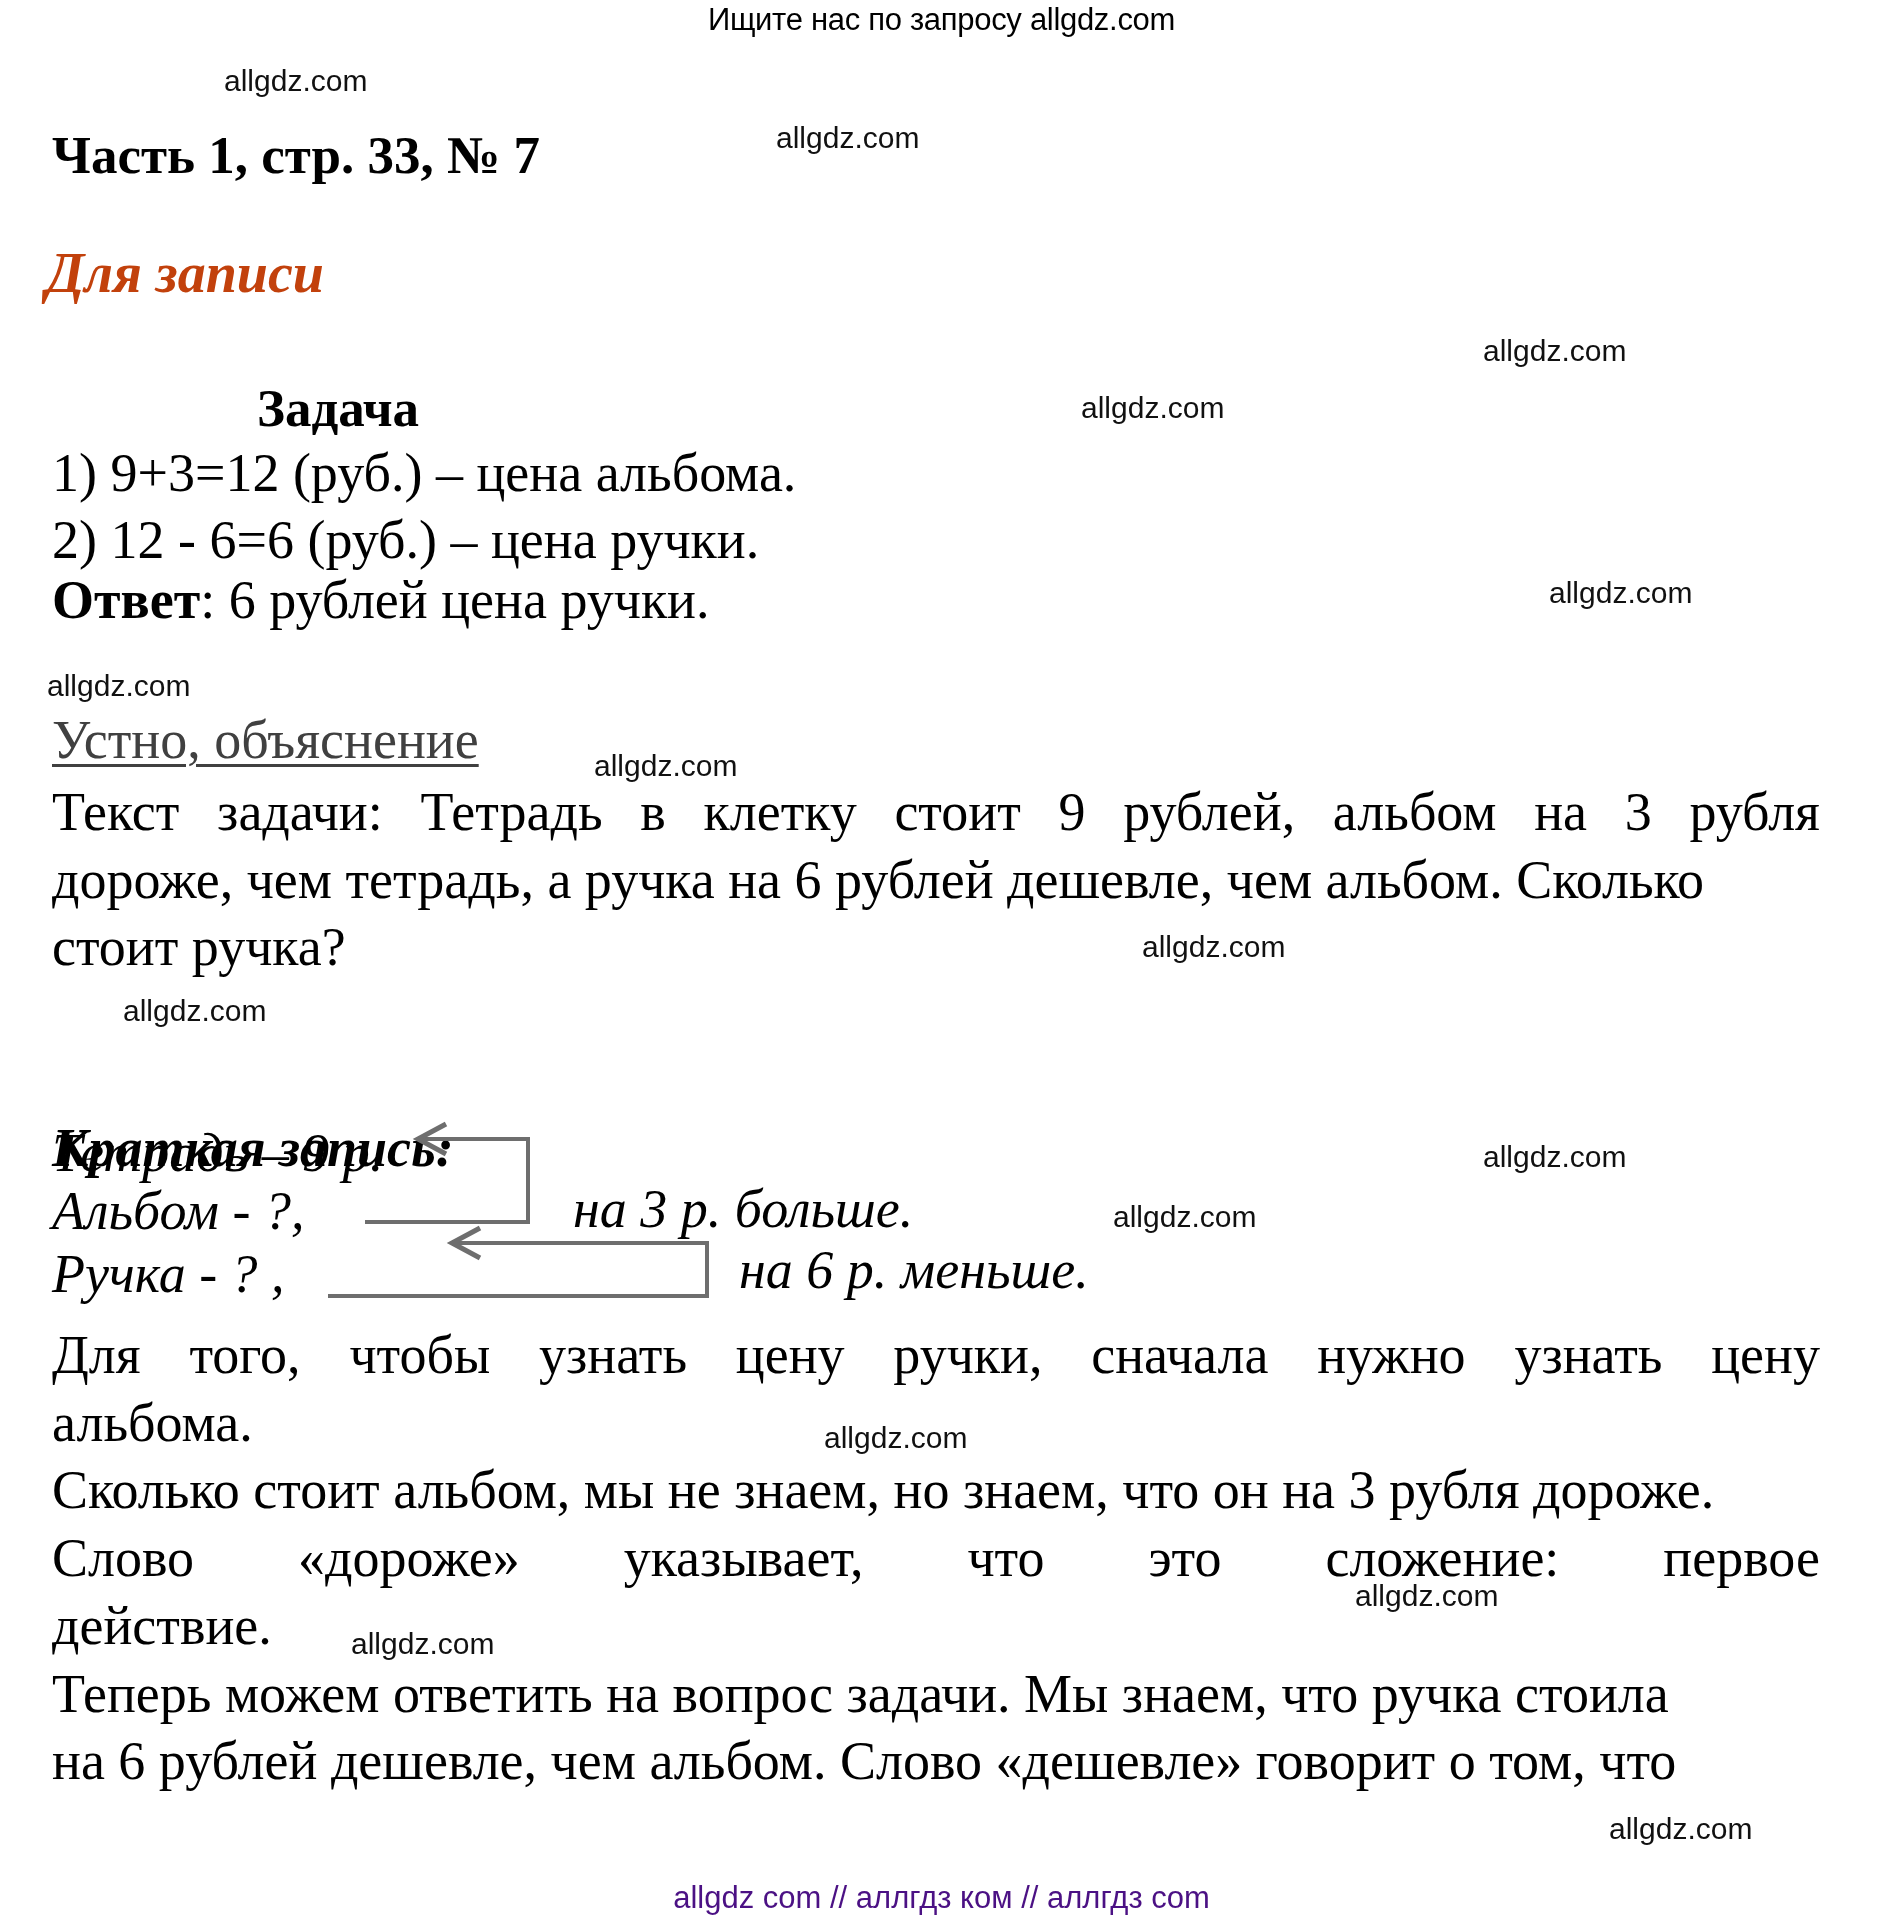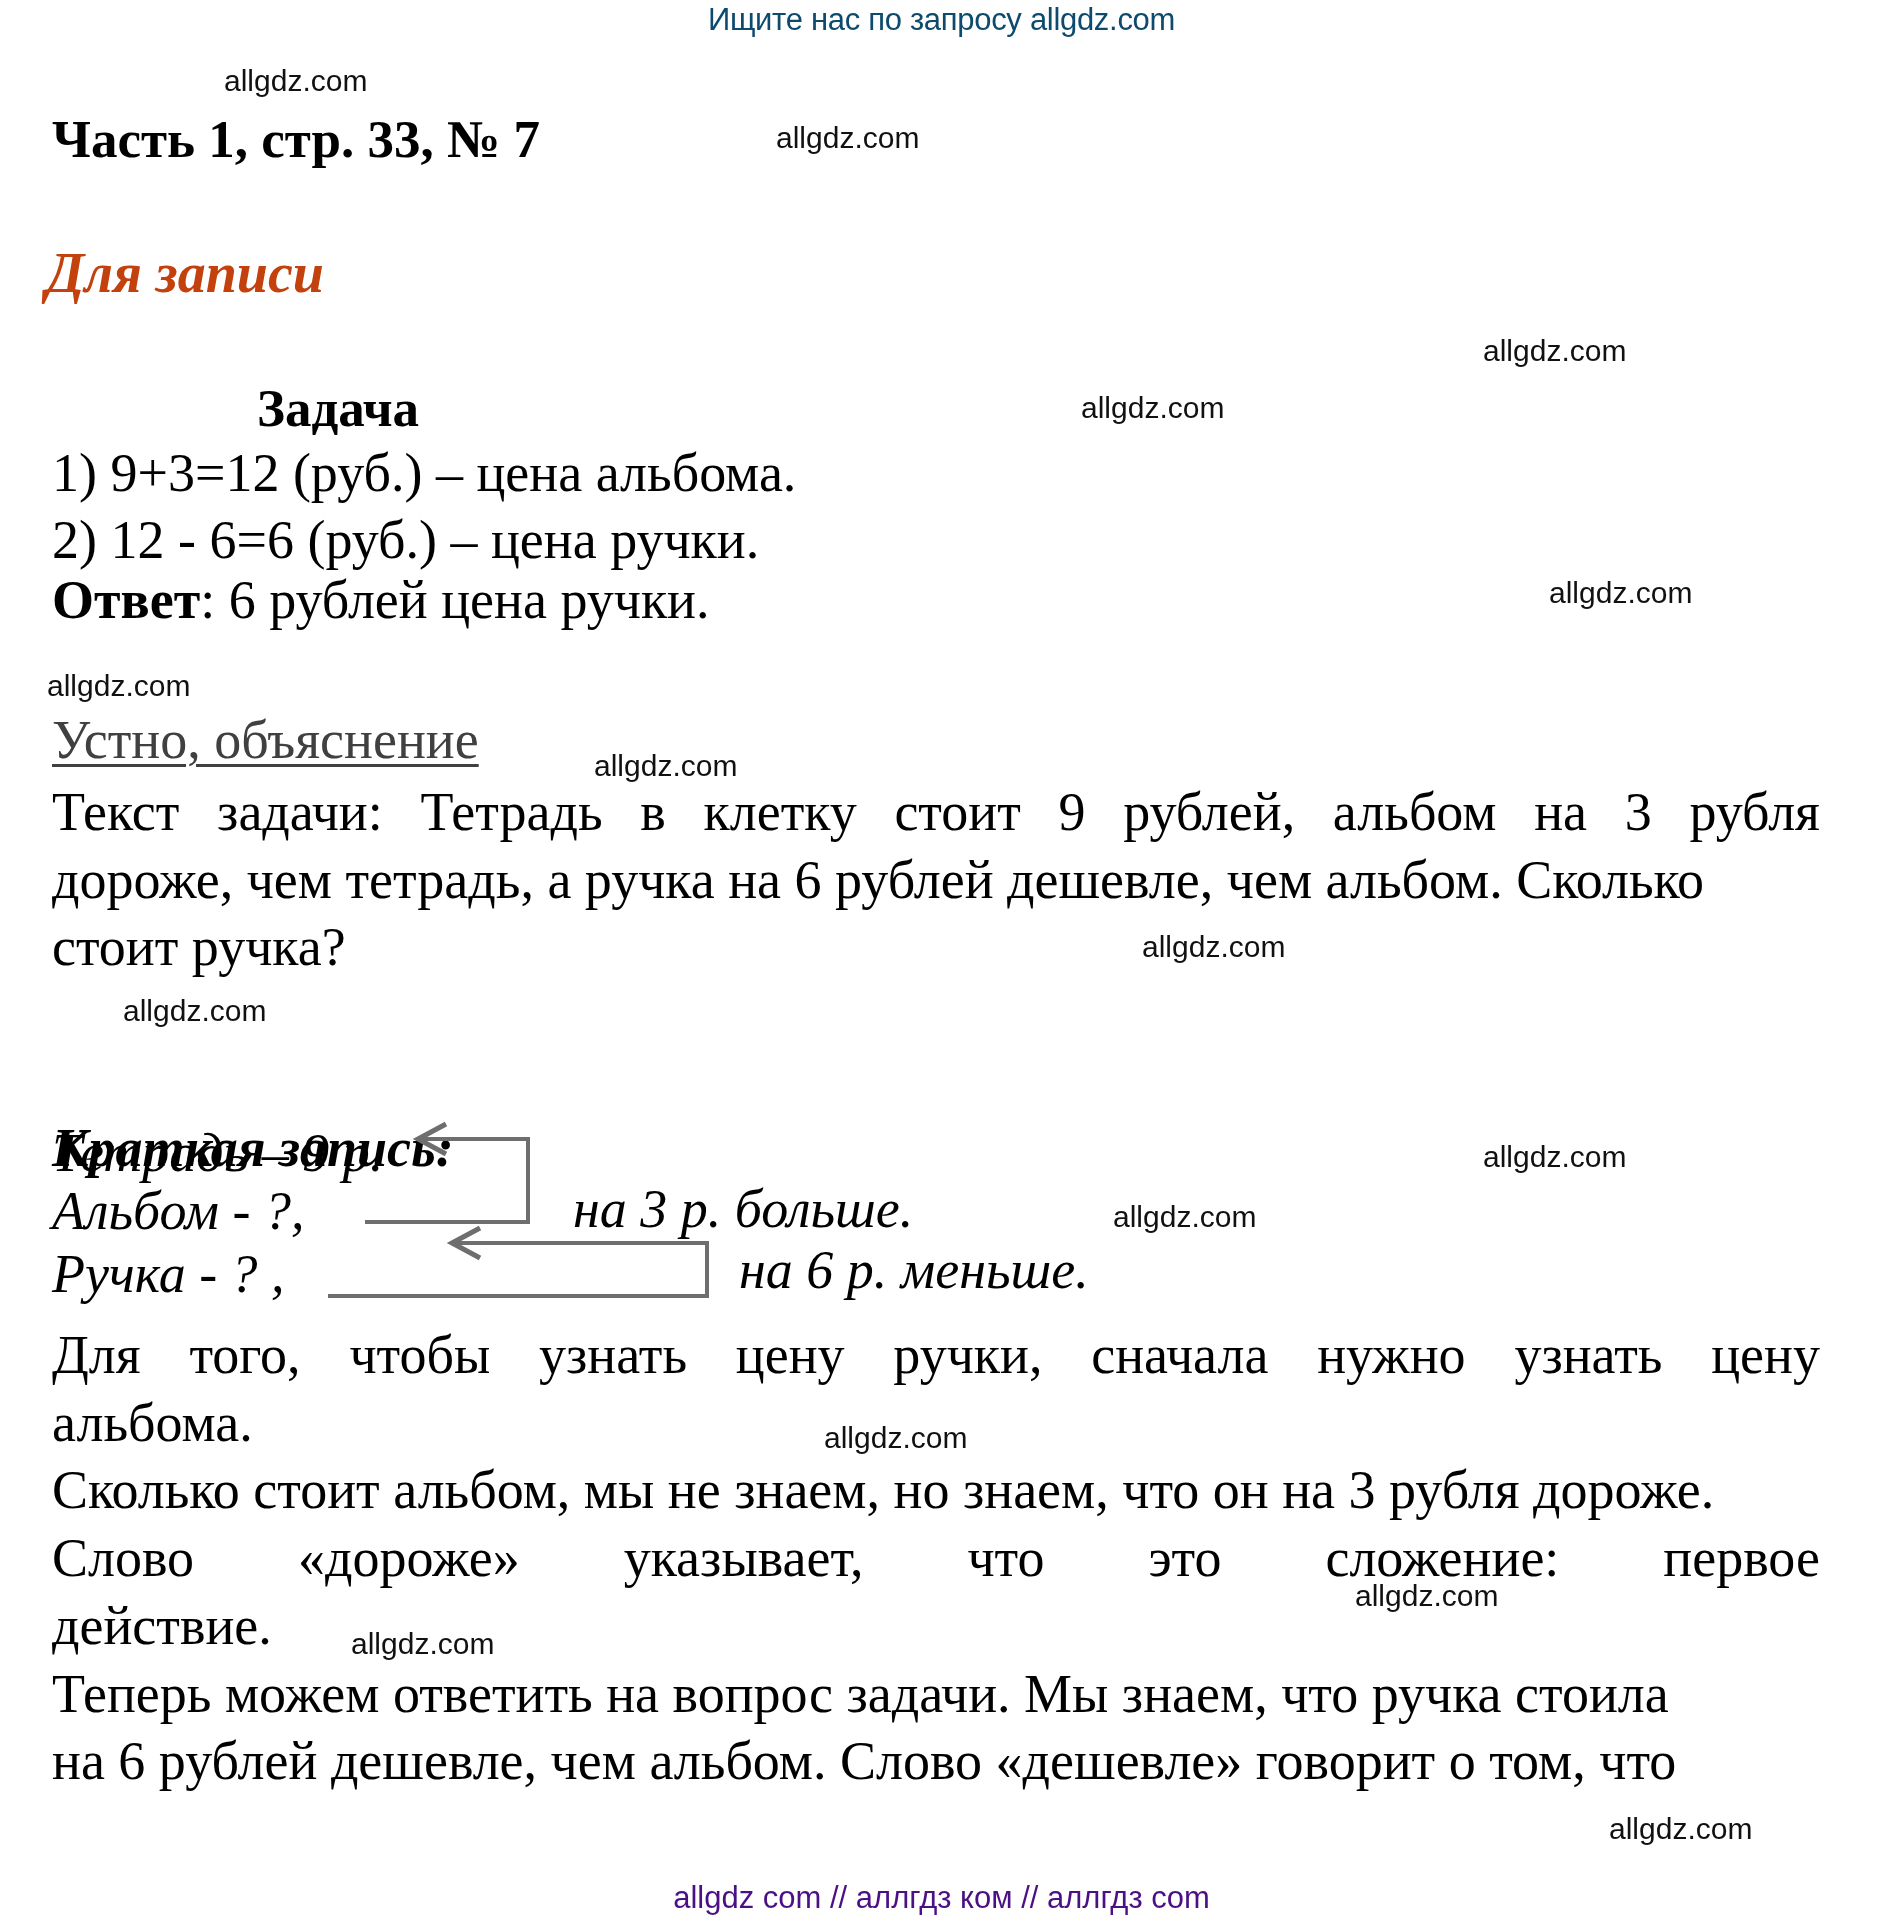--- a/index.html
+++ b/index.html
@@ -14,39 +14,39 @@
     letter-spacing: -0.3px;
   }
   .footer {
     position: absolute; top: 1880px; left: 0; width: 1883px; text-align: center;
     font-family: "Liberation Sans", sans-serif; font-size: 31px; line-height: 36px;
   }
   .wm {
     position: absolute; white-space: nowrap;
     font-family: "Liberation Sans", sans-serif; font-size: 30px; line-height: 36px; color: #111;
   }
-  .title { font-weight: bold; font-size: 53px; line-height: 60px; }
+  .title { font-weight: bold; font-size: 53px; line-height: 60px; margin-top: 16px; }
   .section-italic { font-weight: bold; font-style: italic; font-size: 56px; line-height: 64px; color: #c2410c; }
   .task-heading { font-weight: bold; font-size: 53px; line-height: 60px; }
   .line { font-size: 54px; line-height: 60px; }
   .oral-heading { font-size: 54px; line-height: 60px; color: #404040; text-decoration: underline; text-decoration-thickness: 3px; text-underline-offset: 6px; }
   .para {
     position: absolute; left: 52px; width: 1768px;
     font-size: 54px; line-height: 67.7px; text-align: justify; text-align-last: auto;
   }
   .para-line { display: block; white-space: nowrap; }
   .justify-line { display: flex; justify-content: space-between; white-space: nowrap; }
   .brief-heading { font-weight: bold; font-style: italic; font-size: 54px; line-height: 60px; }
   .brief-item { font-style: italic; font-size: 54px; line-height: 60px; }
   svg.arrows { position: absolute; left: 0; top: 0; }
 </style>
 </head>
 <body>
 
-<div class="banner" style="color:#0c4a6e;">Ищите нас по запросу allgdz.com</div>
+<div class="banner" style="color:#000000;">Ищите нас по запросу allgdz.com</div>
 
 <div class="abs title" style="left:52px; top:109px;">Часть 1, стр. 33, № 7</div>
 
 <div class="abs section-italic" style="left:46px; top:241px;">Для записи</div>
 
 <div class="abs task-heading" style="left:257px; top:378px;">Задача</div>
 
 <div class="abs line" style="left:52px; top:443px;">1) 9+3=12 (руб.) – цена альбома.</div>
 <div class="abs line" style="left:52px; top:510px;">2) 12 - 6=6 (руб.) – цена ручки.</div>
 <div class="abs line" style="left:52px; top:570px;">

